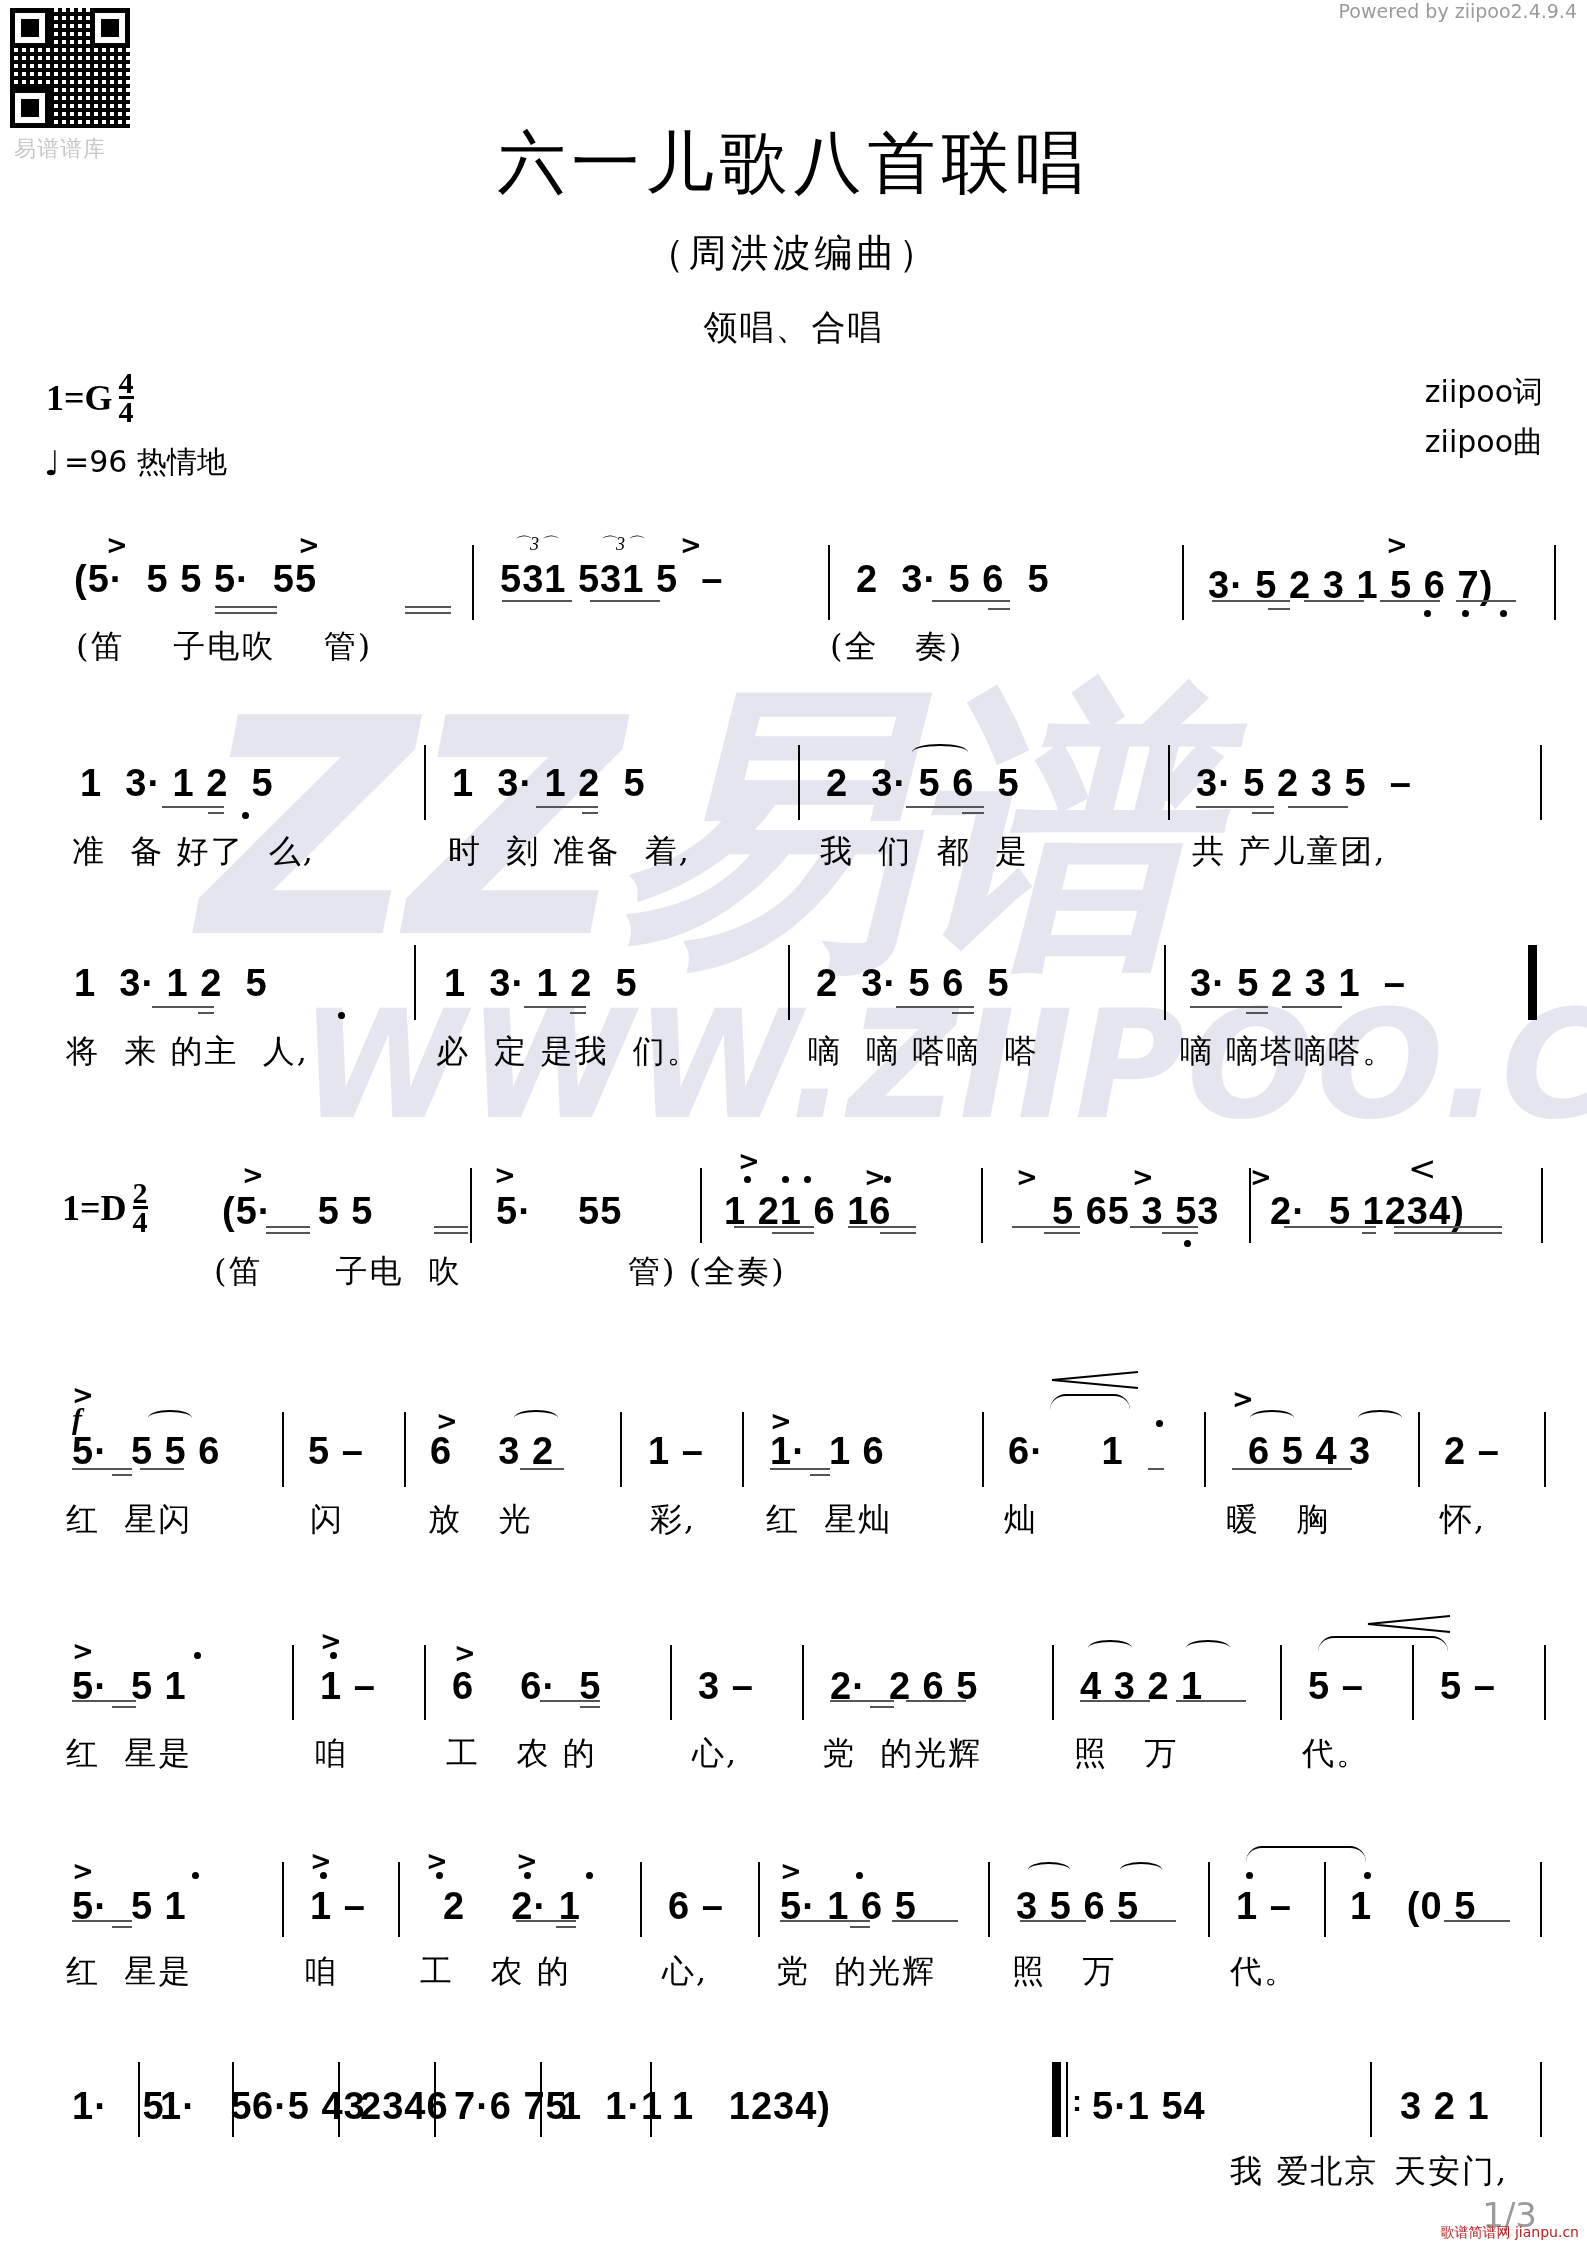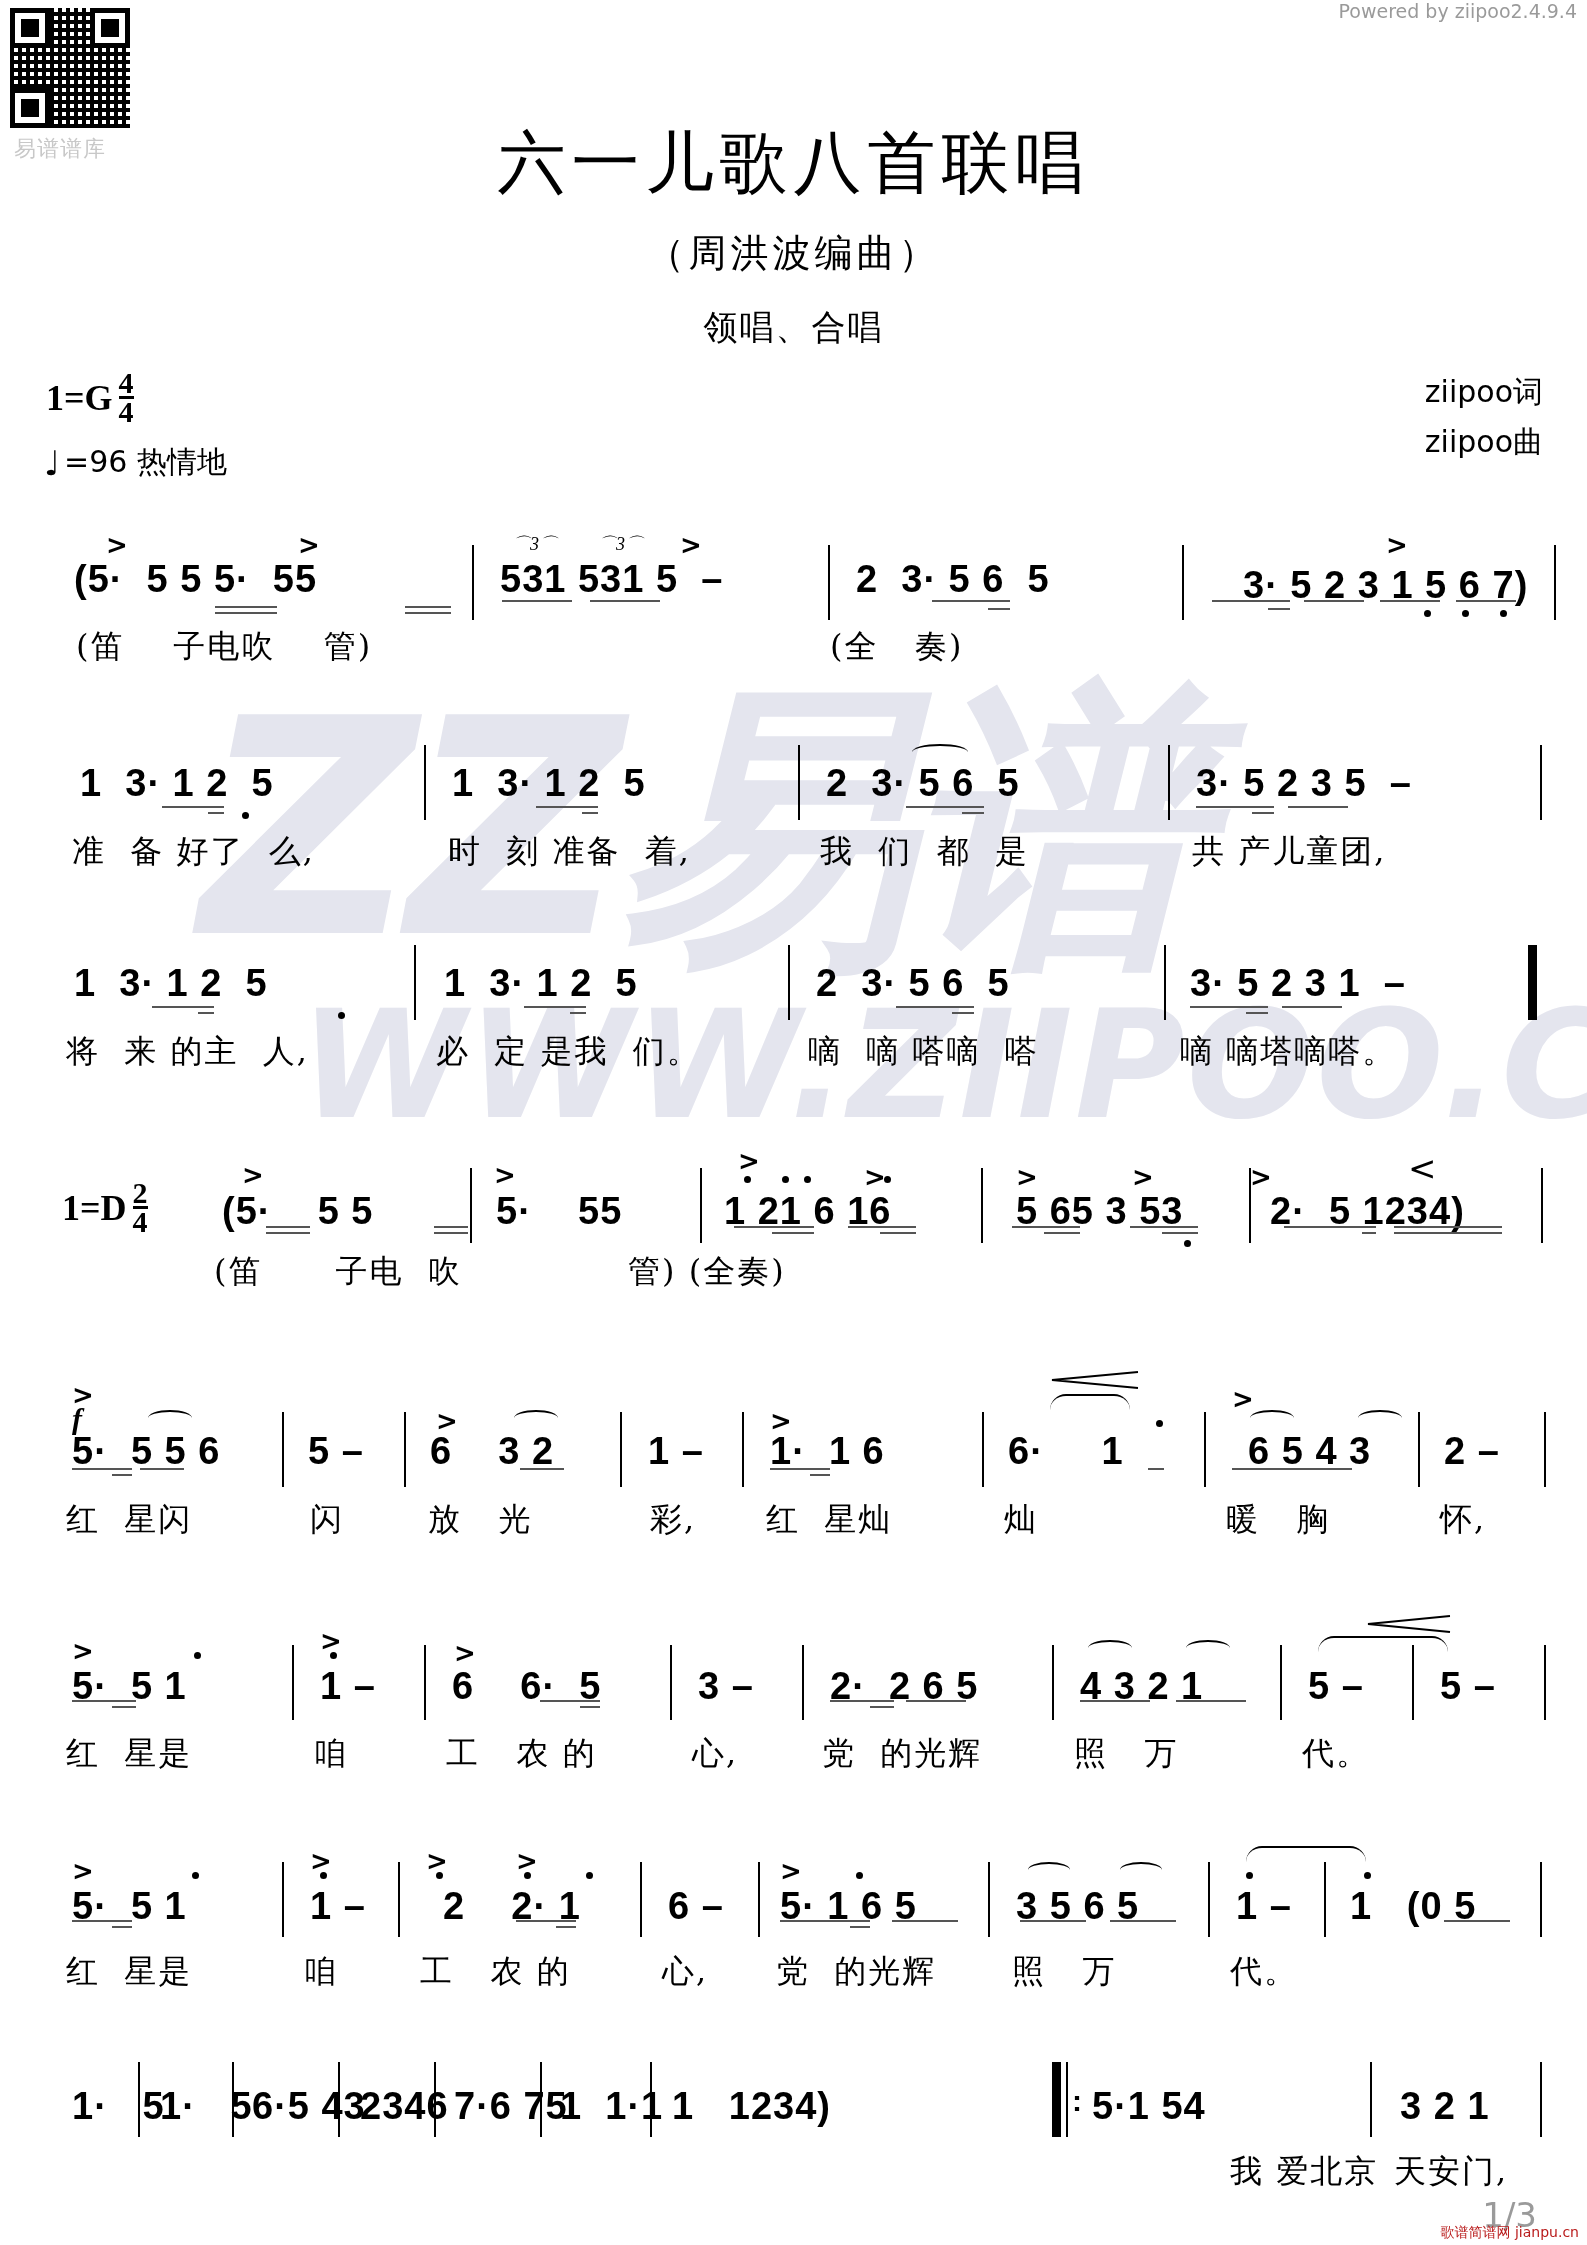--- a/index.html
+++ b/index.html
@@ -76,21 +76,21 @@
   <div class="acc" style="left:1386px;top:530px;">&gt;</div>
   <div class="abs" style="left:512px;top:532px;font-size:18px;font-style:italic;font-family:'Liberation Serif',serif;">⌒3⌒</div>
   <div class="abs" style="left:598px;top:532px;font-size:18px;font-style:italic;font-family:'Liberation Serif',serif;">⌒3⌒</div>
 
   <div class="notes" style="left:74px;top:558px;">(5·  5 5 5·  55</div>
   <div class="bar" style="left:472px;top:545px;height:75px;"></div>
   <div class="notes" style="left:500px;top:558px;">531 531 5  –</div>
   <div class="bar" style="left:828px;top:545px;height:75px;"></div>
   <div class="notes" style="left:856px;top:558px;">2  3· 5 6  5</div>
   <div class="bar" style="left:1182px;top:545px;height:75px;"></div>
-  <div class="notes" style="left:1208px;top:564px;margin-left:35px;">3· 5 2 3 1 5 6 7)</div>
+  <div class="notes" style="left:1208px;top:564px;">3· 5 2 3 1 5 6 7)</div>
   <div class="bar" style="left:1554px;top:545px;height:75px;"></div>
 
   <div class="ul" style="left:215px;top:606px;width:62px;"></div>
     <div class="ul" style="left:215px;top:612px;width:62px;"></div>
   <div class="ul" style="left:405px;top:606px;width:46px;"></div>
     <div class="ul" style="left:405px;top:612px;width:46px;"></div>
   <div class="ul" style="left:502px;top:600px;width:70px;"></div>
   <div class="ul" style="left:590px;top:600px;width:70px;"></div>
   <div class="ul" style="left:932px;top:600px;width:78px;"></div>
     <div class="ul" style="left:988px;top:608px;width:22px;"></div>
@@ -173,21 +173,21 @@
   <div class="acc" style="left:1016px;top:1162px;">&gt;</div>
   <div class="acc" style="left:1132px;top:1162px;">&gt;</div>
   <div class="acc" style="left:1250px;top:1162px;">&gt;</div>
   <div class="abs" style="left:1408px;top:1148px;font-size:34px;font-family:'DejaVu Sans',sans-serif;font-weight:normal;">&lt;</div>
   <div class="notes" style="left:222px;top:1190px;">(5·    5 5</div>
   <div class="bar" style="left:470px;top:1168px;height:75px;"></div>
   <div class="notes" style="left:496px;top:1190px;">5·    55</div>
   <div class="bar" style="left:700px;top:1168px;height:75px;"></div>
   <div class="notes" style="left:724px;top:1190px;">1 21 6 16</div>
   <div class="bar" style="left:981px;top:1168px;height:75px;"></div>
-  <div class="notes" style="left:1016px;top:1190px;">5 65 3 53</div>
+  <div class="notes" style="left:1052px;top:1190px;">5 65 3 53</div>
   <div class="bar" style="left:1249px;top:1168px;height:75px;"></div>
   <div class="notes" style="left:1270px;top:1190px;">2·  5 1234)</div>
   <div class="bar" style="left:1541px;top:1168px;height:75px;"></div>
   <div class="dot" style="left:744px;top:1176px;"></div>
   <div class="dot" style="left:782px;top:1176px;"></div>
   <div class="dot" style="left:804px;top:1176px;"></div>
   <div class="dot" style="left:884px;top:1176px;"></div>
   <div class="dot" style="left:1184px;top:1240px;"></div>
   <div class="ul" style="left:266px;top:1226px;width:44px;"></div>
     <div class="ul" style="left:266px;top:1232px;width:44px;"></div>

